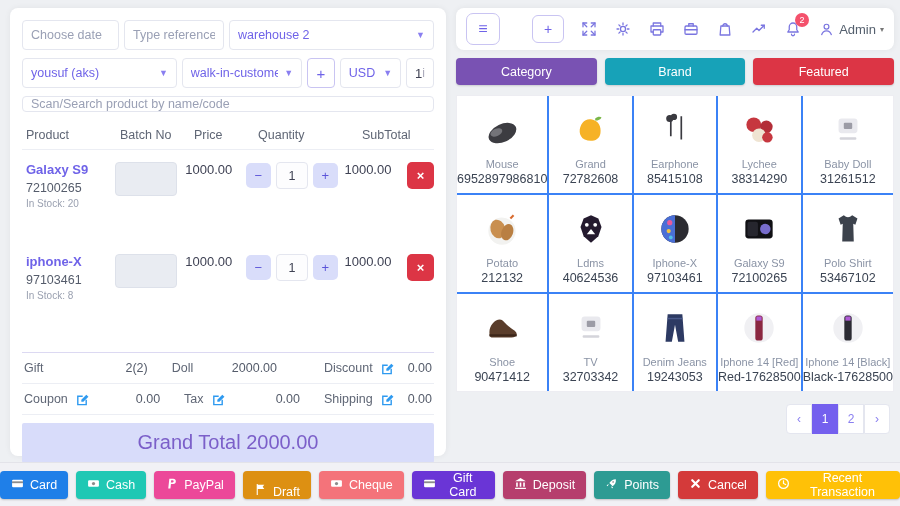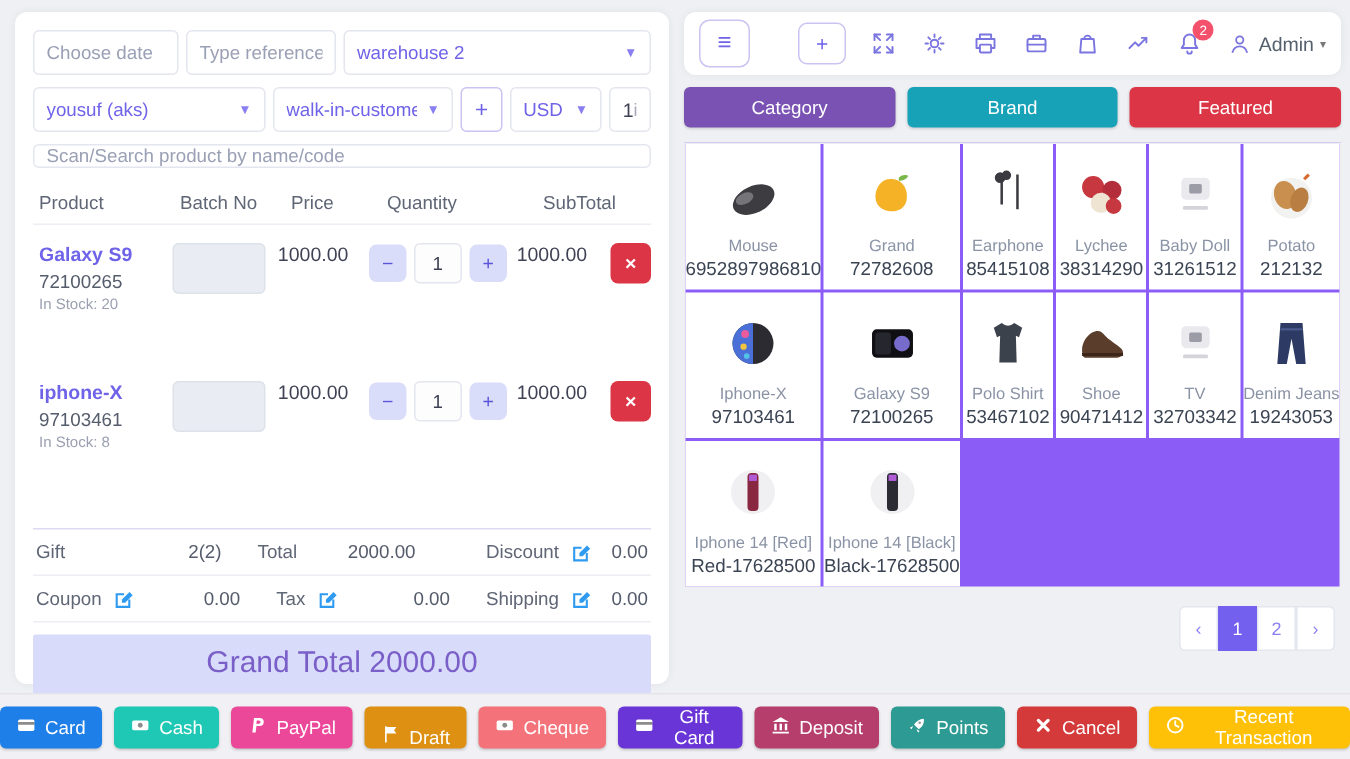--- a/index.html
+++ b/index.html
@@ -60,21 +60,21 @@
   .tico svg { width:18px; height:18px; stroke:#7a75e0; fill:none; stroke-width:1.7; stroke-linecap:round; stroke-linejoin:round; }
   .bell-wrap { position:relative; }
   .badge { position:absolute; top:-7px; right:-7px; background:#f4516c; color:#fff; font-size:9px; width:14px; height:14px; border-radius:50%; display:flex; align-items:center; justify-content:center; }
   .admin { display:flex; align-items:center; gap:4px; color:#55606e; font-size:13px; cursor:pointer; }
   .admin svg { width:17px; height:17px; stroke:#7a75e0; fill:none; stroke-width:1.7; }
   .admin .caret { font-size:8px; color:#777; }
 
   .filters { display:flex; gap:8px; margin-bottom:10px; }
   .filter-btn { flex:1; height:27px; border:none; border-radius:4px; color:#fff; font-size:12.5px; cursor:pointer; box-shadow:0 1px 2px rgba(0,0,0,.15); font-family:inherit; }
   .f-category { background:#7952b3; } .f-brand { background:#17a2b8; } .f-featured { background:#dc3545; }
-  .pgrid { display:grid; grid-template-columns:repeat(6,1fr); gap:2px; background:#8b5cf6; border:1px solid #ededf2; }
+  .pgrid { display:grid; grid-template-columns:repeat(5,1fr); gap:2px; background:#3b82f6; border:1px solid #ededf2; }
   .tile { background:#fff; height:97px; display:flex; flex-direction:column; align-items:center; justify-content:flex-end; padding-bottom:7px; cursor:pointer; }
   .tile .thumb { height:52px; display:flex; align-items:center; justify-content:center; }
   .tile .thumb svg { width:42px; height:42px; }
   .tile .pname { font-size:11px; color:#8a93a5; margin-top:2px; white-space:nowrap; }
   .tile .pcode { font-size:12.5px; color:#3b4453; margin-top:2px; white-space:nowrap; }
 
   .pager { display:flex; justify-content:flex-end; margin:12px 4px 0 0; gap:0; }
   .page-btn { min-width:26px; height:30px; border:1px solid #e4e6ef; background:#fff; color:#8a7ff0; font-size:12px; cursor:pointer; display:flex; align-items:center; justify-content:center; padding:0 8px; }
   .page-btn.active { background:#7460ee; color:#fff; border-color:#7460ee; }
 
@@ -176,21 +176,21 @@
     <div class="spacer"></div>
 
     <div class="summary">
       <div class="sum-row">
         <div class="sum-cell g1">
           <span class="sum-label">Gift</span>
           <span class="spacer"></span>
           <span class="sum-val">2(2)</span>
         </div>
         <div class="sum-cell g2" style="padding-left:24px;">
-          <span class="sum-label">Total</span>
+          <span class="sum-label">Doll</span>
           <span class="spacer"></span>
           <span class="sum-val">2000.00</span>
         </div>
         <div class="sum-cell g3" style="margin-left:47px;">
           <span class="sum-label">Discount</span>
           <span class="edit-ic"><svg viewBox="0 0 20 20" width="14" height="14">
                 <path fill="#2e9af0" d="M3 5h8v2H5v10h10v-6h2v8H3z"></path>
                 <path fill="#2e9af0" d="M9 11l7.2-7.2 3 3L12 14H9v-3z"></path>
               </svg></span>
           <span class="spacer"></span>
@@ -361,20 +361,32 @@
               <ellipse cx="25" cy="23" rx="5.5" ry="8" fill="#b97f42" transform="rotate(20 25 23)"></ellipse>
               <path d="M28 10l3-3" stroke="#d86a2e" stroke-width="2"></path>
             </svg>
           </span>
         <span class="pname">Potato</span>
         <span class="pcode">212132</span>
       </div>
       <div class="tile">
         <span class="thumb">
             <svg viewBox="0 0 40 40">
+              <path d="M20 7l-7 3-3 8 3 9 7 6 7-6 3-9-3-8z" fill="#241a2e"></path>
+              <path d="M20 20l-4 5h8z" fill="#fff"></path>
+              <circle cx="16" cy="16" r="1.8" fill="#fff"></circle>
+              <circle cx="24" cy="16" r="1.8" fill="#fff"></circle>
+            </svg>
+          </span>
+        <span class="pname">Ldms</span>
+        <span class="pcode">40624536</span>
+      </div>
+      <div class="tile">
+        <span class="thumb">
+            <svg viewBox="0 0 40 40">
               <circle cx="20" cy="20" r="13" fill="#2b2b31"></circle>
               <path d="M20 7a13 13 0 0 0 0 26z" fill="#4a6fd6"></path>
               <circle cx="15" cy="14" r="2.5" fill="#e85b9d"></circle>
               <circle cx="14" cy="22" r="2" fill="#f3c440"></circle>
               <circle cx="16" cy="28" r="1.8" fill="#52c2e8"></circle>
             </svg>
           </span>
         <span class="pname">Iphone-X</span>
         <span class="pcode">97103461</span>
       </div>

